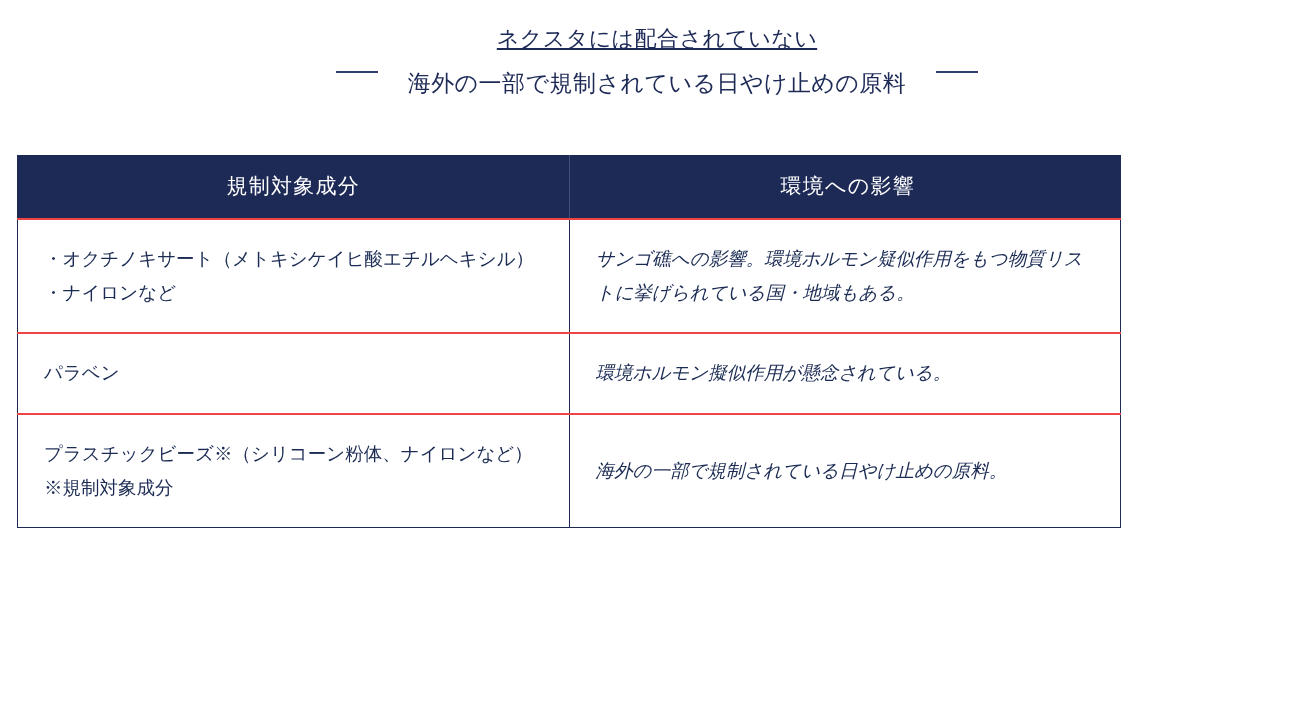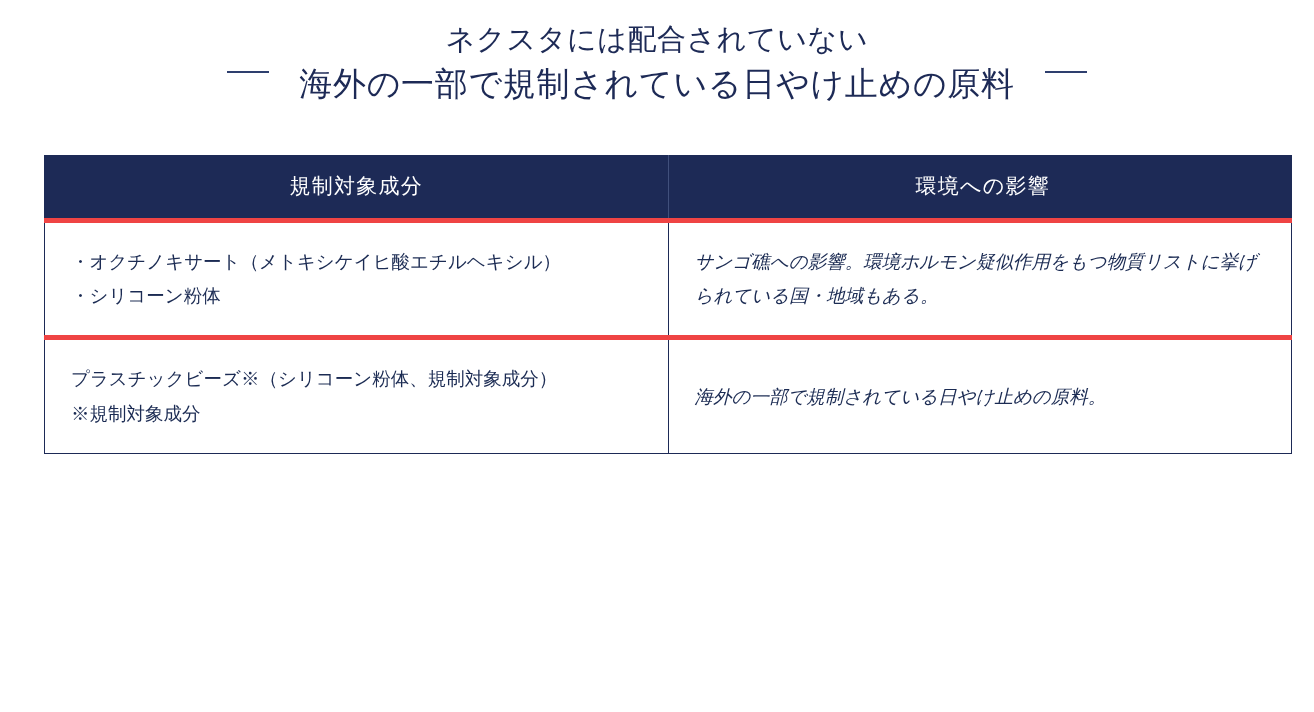--- a/index.html
+++ b/index.html
@@ -28,25 +28,26 @@
     padding-top: 18px;
   }
   .heading-line {
     position: relative;
     display: block;
     color: #1d2a56;
     letter-spacing: 0.02em;
     white-space: nowrap;
   }
   .heading-line.small {
-    font-size: 29px;
+    font-size: 22px;
     line-height: 42px;
+    text-decoration: underline;
   }
   .heading-line.big {
-    font-size: 33px;
+    font-size: 23px;
     line-height: 48px;
   }
 
   .heading-wrap {
     position: relative;
     display: inline-block;
     padding: 0 72px;
   }
   .dash {
     position: absolute;
@@ -54,44 +55,44 @@
     height: 2px;
     background: #2e3f6e;
     top: 53px;
   }
   .dash.left { left: 0; }
   .dash.right { right: 0; }
 
   
   .table-wrap {
     position: absolute;
-    left: 44px;
+    left: 17px;
     top: 155px;
-    width: 1248px;
+    width: 1104px;
   }
   table.ingredients {
     width: 100%;
     border-collapse: collapse;
     table-layout: fixed;
     border: 1px solid #1d2a56;
   }
   table.ingredients thead th {
     background: #1d2a56;
     color: #ffffff;
     font-size: 21px;
     font-weight: normal;
     letter-spacing: 0.06em;
     padding: 16px 10px 18px;
     text-align: center;
     border-right: 1px solid #41507c;
   }
   table.ingredients thead th:last-child { border-right: none; padding-left: 16px; }
 
   table.ingredients td {
-    border-top: 5px solid #ef4444;
+    border-top: 2px solid #ef4444;
     border-right: 1px solid #1d2a56;
     vertical-align: middle;
     padding: 22px 26px;
     font-size: 18.5px;
     line-height: 1.85;
     color: #1b2b53;
   }
   table.ingredients td:last-child { border-right: none; font-style: italic; }
 
   col.col-ingredient { width: 50%; }
@@ -125,27 +126,33 @@
       <thead>
         <tr>
           <th>規制対象成分</th>
           <th>環境への影響</th>
         </tr>
       </thead>
       <tbody>
         <tr>
           <td>
             <span class="cell-line">・オクチノキサート（メトキシケイヒ酸エチルヘキシル）</span>
-            <span class="cell-line">・シリコーン粉体</span>
+            <span class="cell-line">・ナイロンなど</span>
           </td>
           <td>サンゴ礁への影響。環境ホルモン疑似作用をもつ物質リストに挙げられている国・地域もある。</td>
         </tr>
         <tr>
           <td>
-            <span class="cell-line">プラスチックビーズ※（シリコーン粉体、規制対象成分）</span>
+            <span class="cell-line">パラベン</span>
+          </td>
+          <td>環境ホルモン擬似作用が懸念されている。</td>
+        </tr>
+        <tr>
+          <td>
+            <span class="cell-line">プラスチックビーズ※（シリコーン粉体、ナイロンなど）</span>
             <span class="cell-sub">※規制対象成分</span>
           </td>
           <td>海外の一部で規制されている日やけ止めの原料。</td>
         </tr>
       </tbody>
     </table>
   </div>
 
 </div>
 

